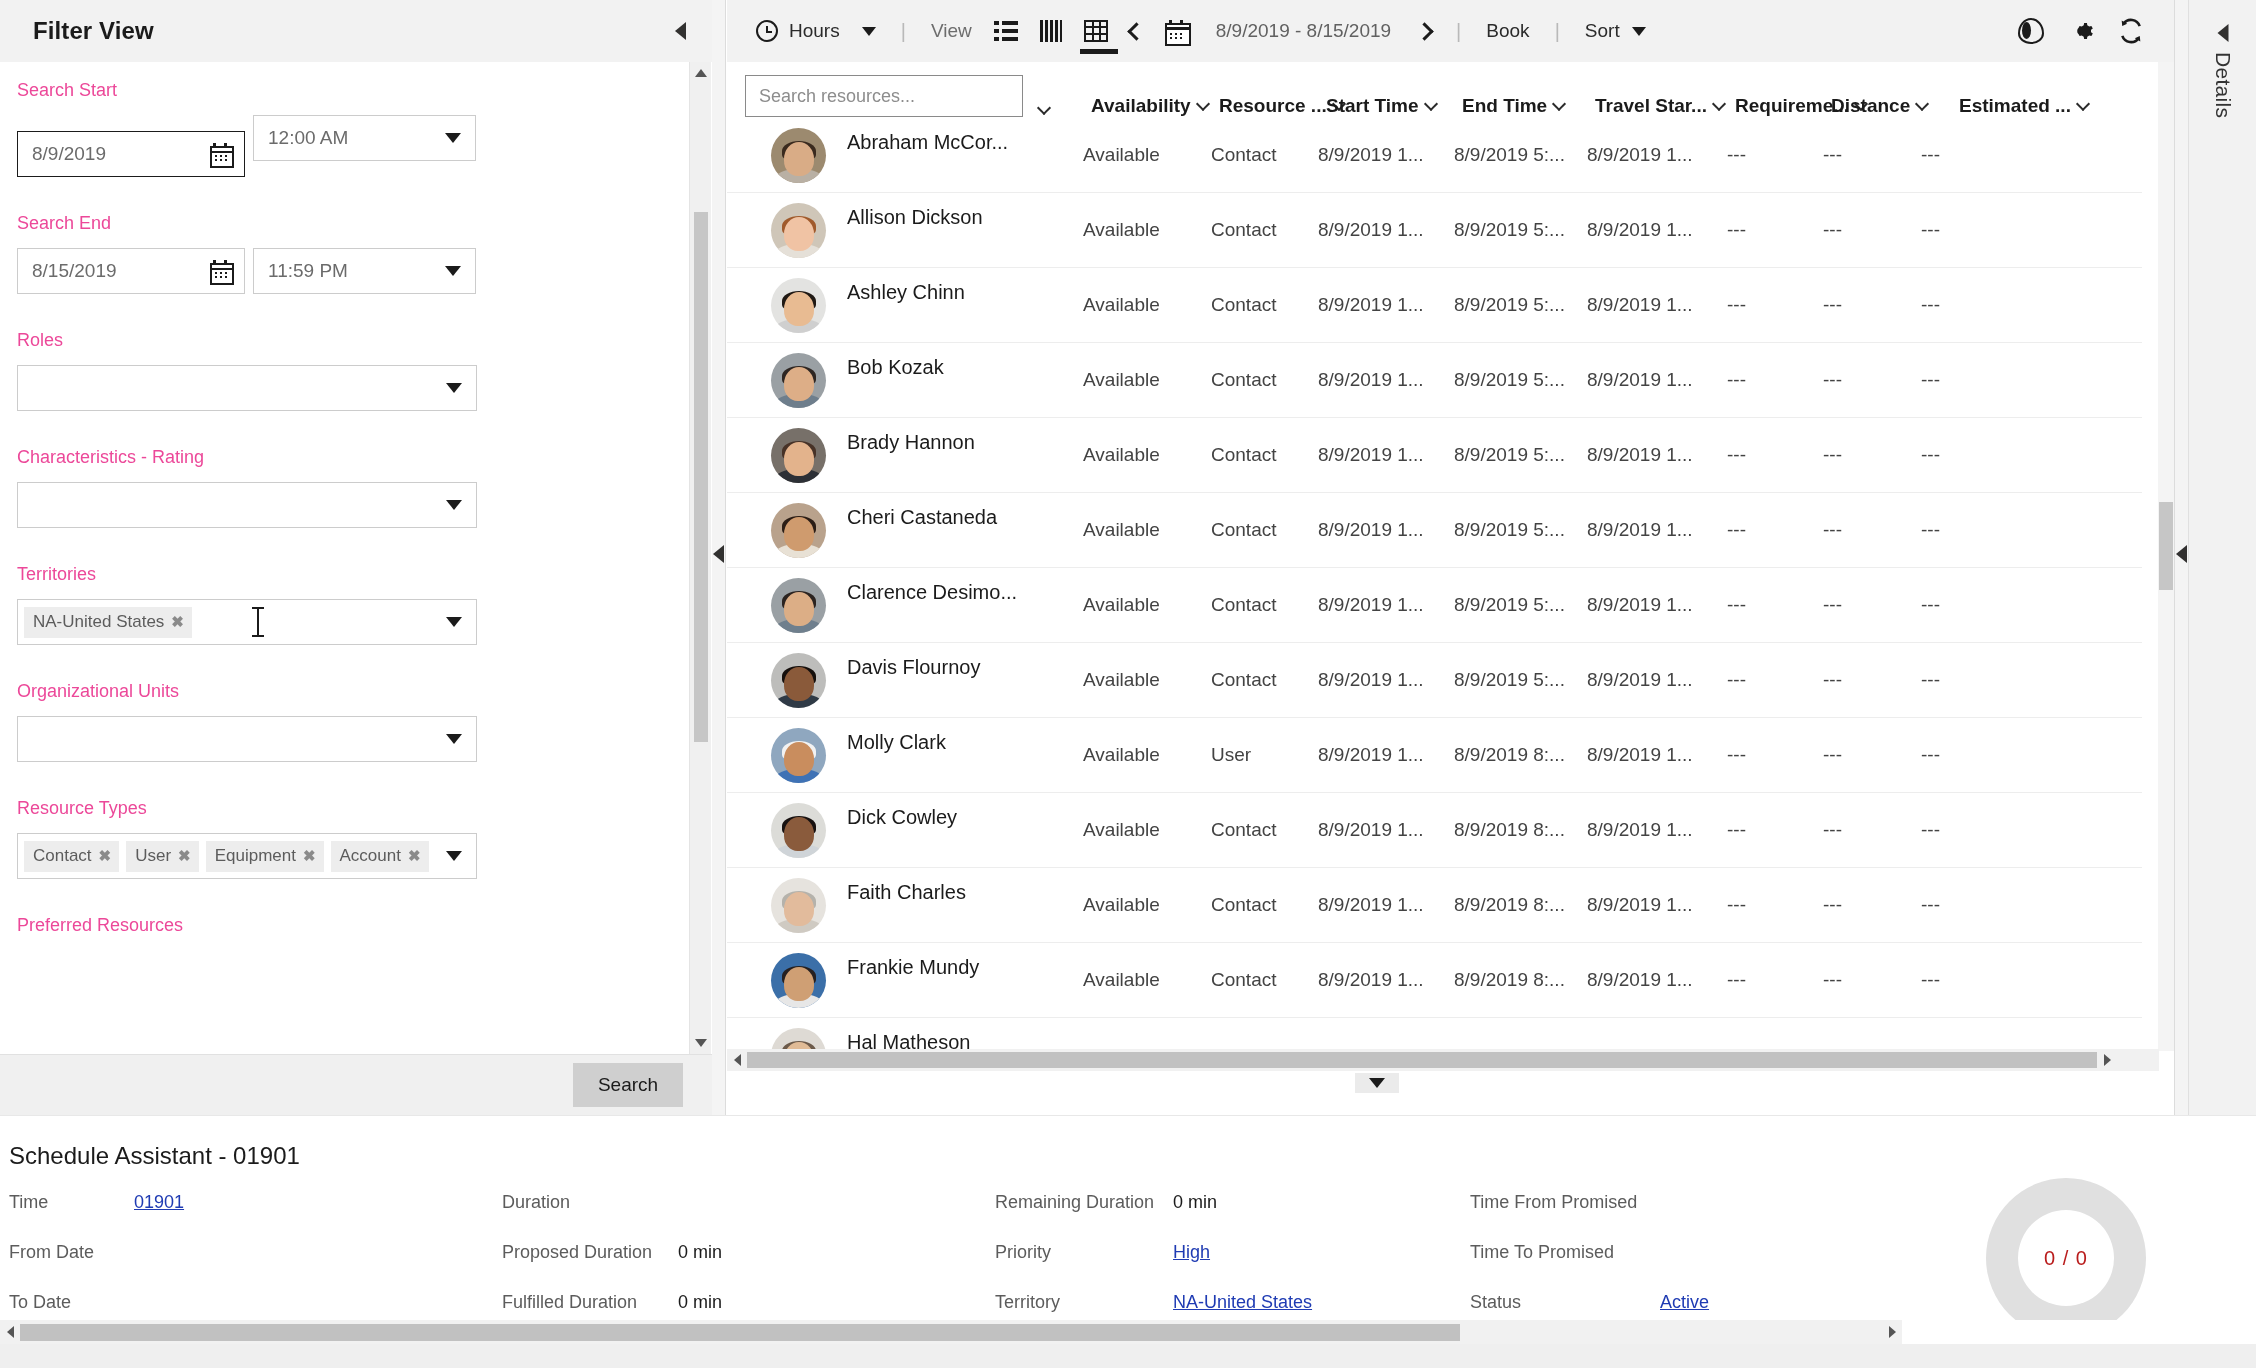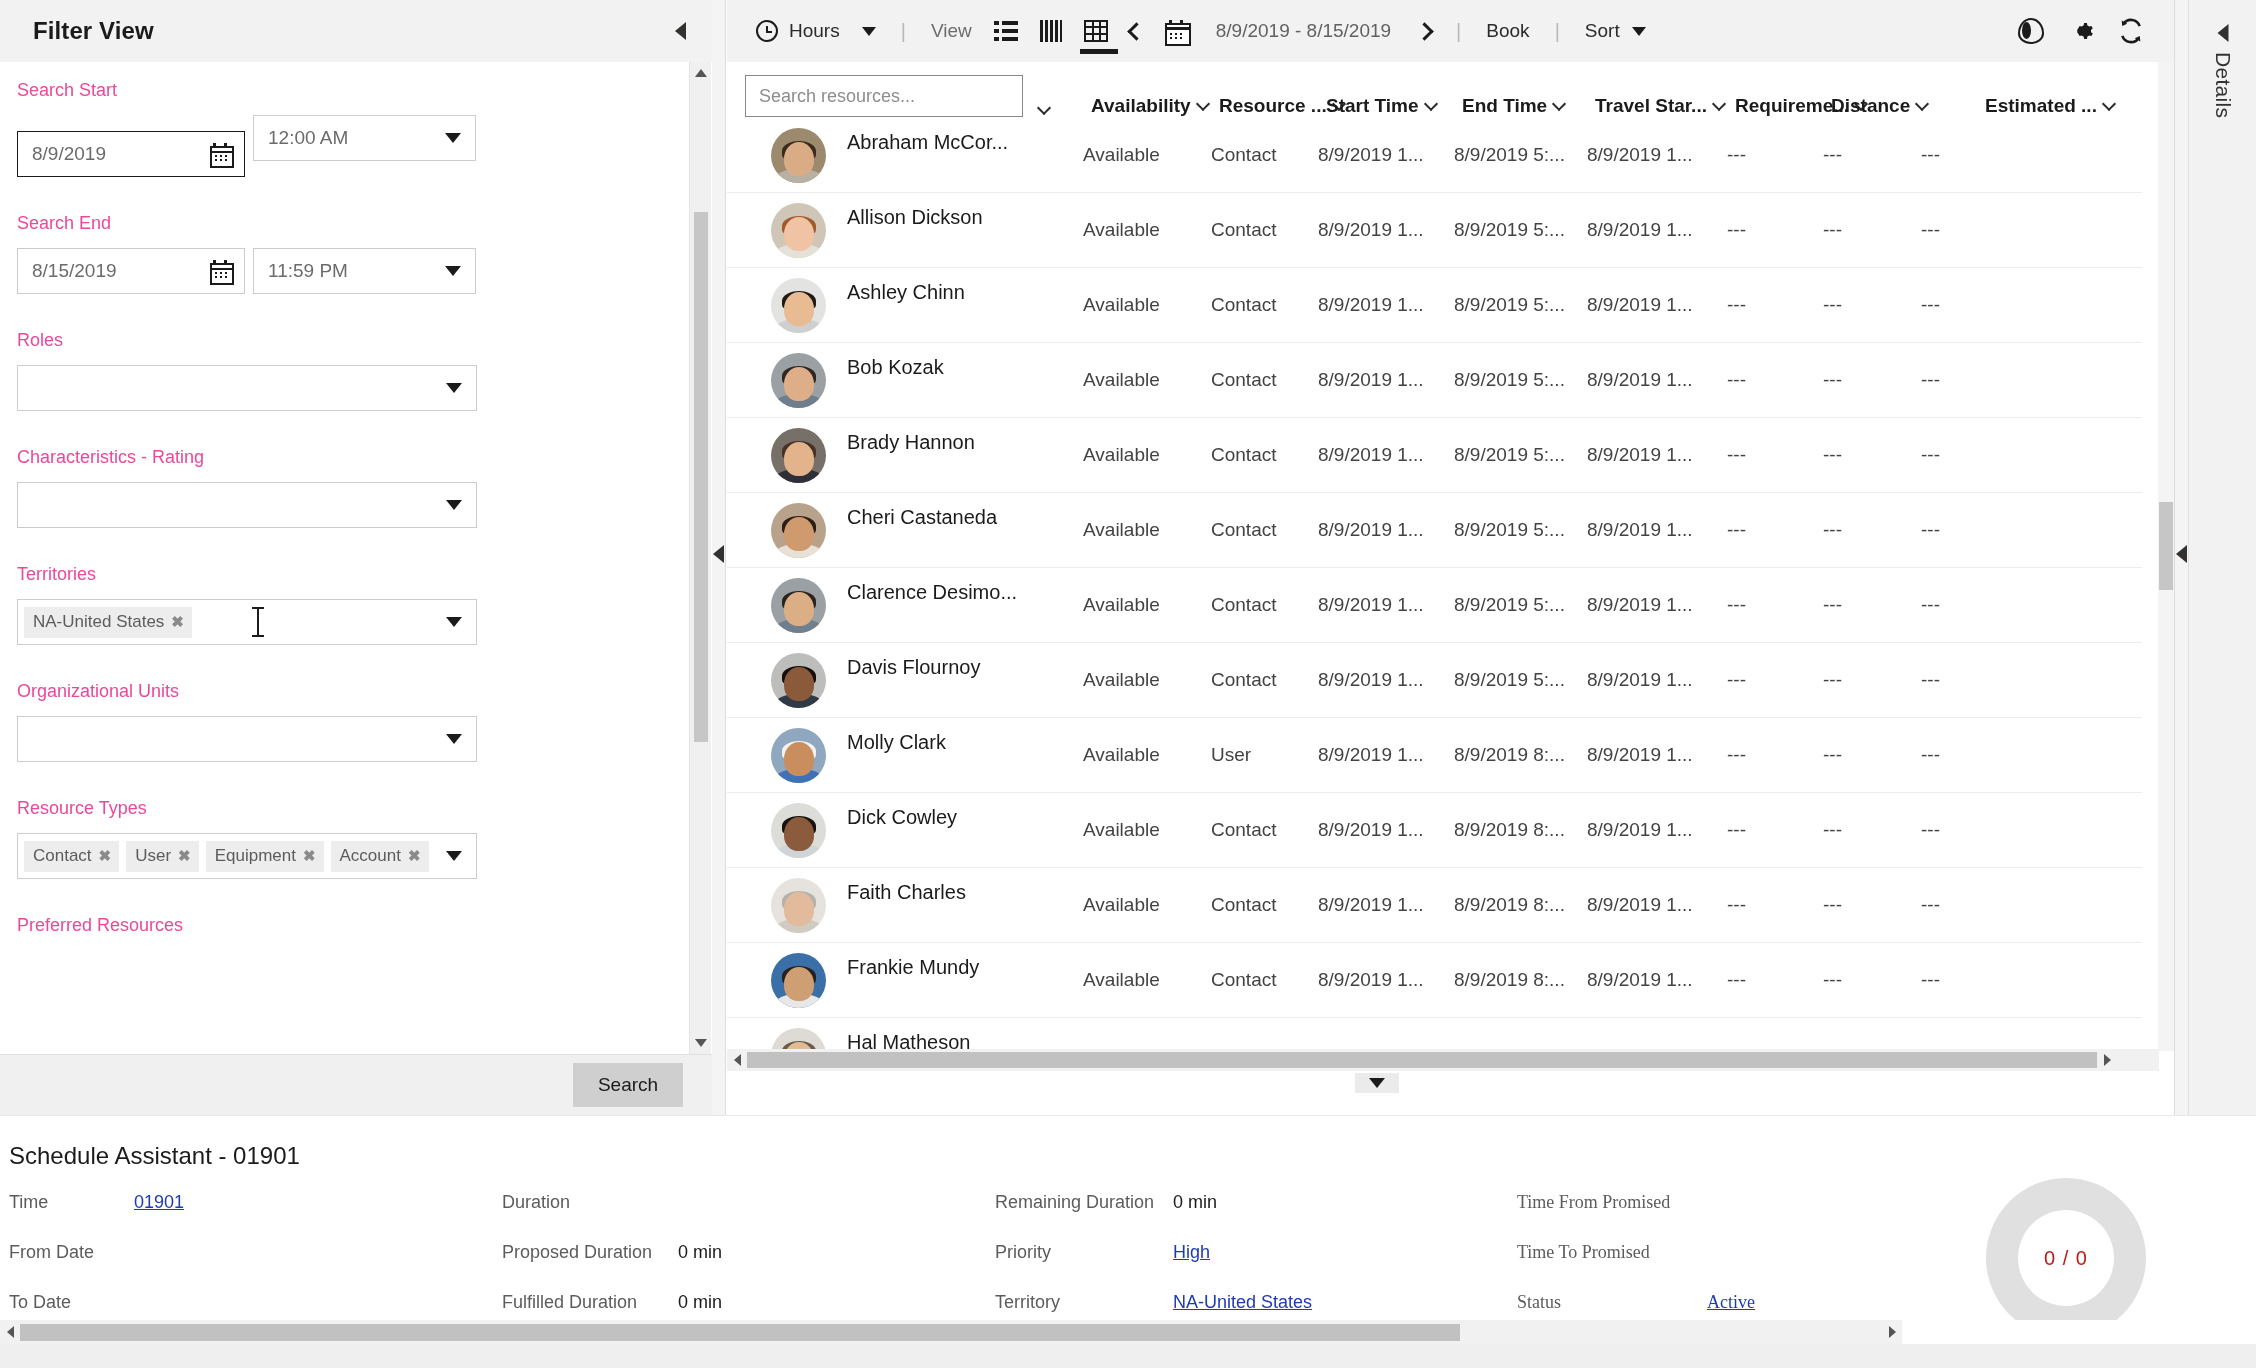--- a/index.html
+++ b/index.html
@@ -498,21 +498,21 @@
     white-space: nowrap;
   }
   .bp-link { color: #1f3bb3; text-decoration: underline; cursor: pointer; }
 
   #col1 { left: 9px;  width: 330px; }
   #col1 .bp-val { left: 125px; }
   #col2 { left: 502px; width: 330px; }
   #col2 .bp-val { left: 176px; }
   #col3 { left: 995px; width: 330px; }
   #col3 .bp-val { left: 178px; }
-  #col4 { left: 1517px; width: 330px; font-family: Liberation Serif, serif; }
+  #col4 { left: 1470px; width: 330px; }
   #col4 .bp-val { left: 190px; }
 
   #progress-ring {
     position: absolute; right: 110px; top: 62px;
     width: 160px; height: 160px; border-radius: 50%;
     background: #e0e0e0;
     display: flex; align-items: center; justify-content: center;
   }
   #progress-ring .hole {
     width: 96px; height: 96px; border-radius: 50%; background: #fff;
@@ -762,21 +762,21 @@
             <span class="hd-chevdown"></span>
           </div>
           <div class="col-head" style="position: absolute; left: 1008px;">
             <span>Requireme...</span>
             <span class="hd-chevdown"></span>
           </div>
           <div class="col-head" style="position: absolute; left: 1104px;">
             <span>Distance</span>
             <span class="hd-chevdown"></span>
           </div>
-          <div class="col-head" style="position: absolute; left: 1258px;">
+          <div class="col-head" style="position: absolute; left: 1232px;">
             <span>Estimated ...</span>
             <span class="hd-chevdown"></span>
           </div>
         </div>
 
       <div id="grid-rows">
           <div class="grid-row">
             <div class="avatar" style="background: rgb(156, 138, 111);">
               <div class="av-body" style="background: rgb(185, 176, 164);"></div>
               <div class="av-hair" style="background: rgb(58, 42, 30);"></div>

